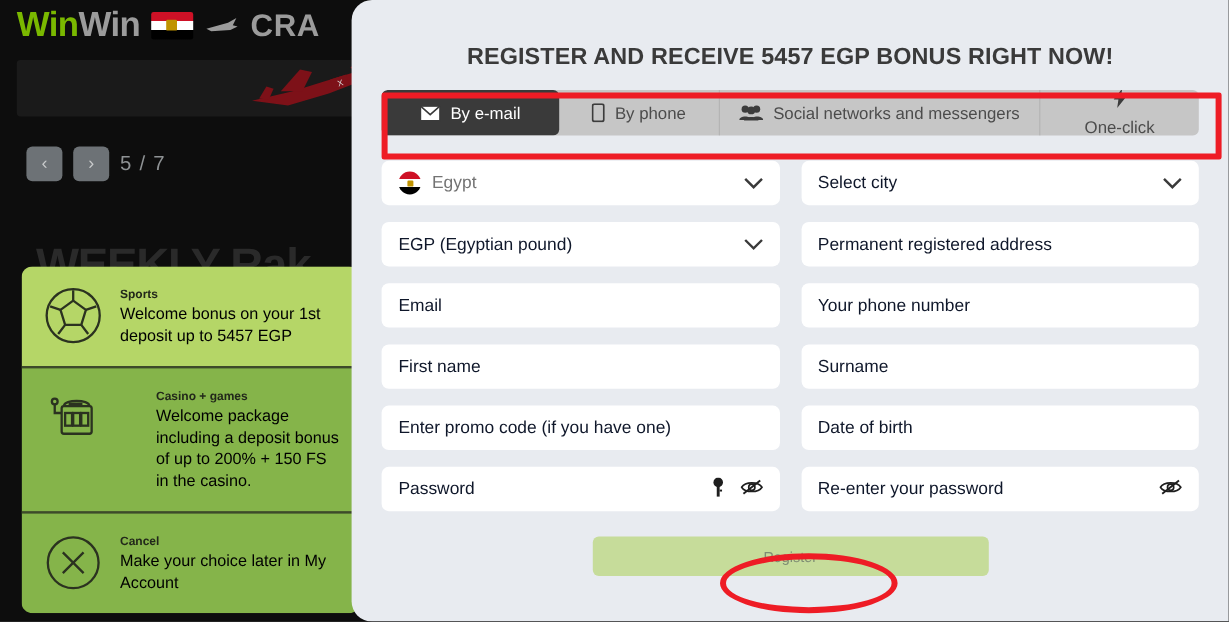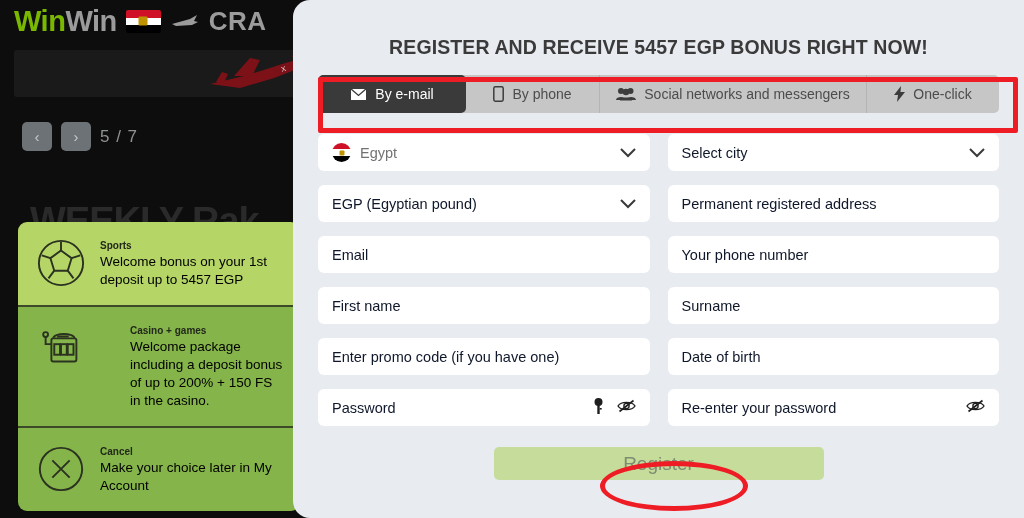--- a/index.html
+++ b/index.html
@@ -84,21 +84,21 @@
   
   .tabs-wrap { margin: 16px 25px 0 25px; position: relative; }
   .tabs {
     display: flex; background: #c6c6c6; border-radius: 5px; overflow: hidden; height: 38px;
   }
   .tab {
     display: flex; align-items: center; justify-content: center; gap: 8px;
     font-size: 14px; color: #4c4c4c; padding: 0 16px; white-space: nowrap;
     border-right: 1px solid #b4b4b4;
   }
-  .tab:last-child { border-right: none; }
+  .tab:last-child { border-right: none; flex-direction: column; }
   .tab.active { background: #3a3a3a; color: #ffffff; border-radius: 5px; border-right: none; }
   .tab.active .tab-ico { color: #ffffff; }
   .tab-ico { display: inline-flex; color: #3c3c3c; }
   .tab-email   { width: 148px; }
   .tab-phone   { width: 134px; }
   .tab-social  { flex: 1; }
   .tab-oneclick{ width: 132px; }
 
   
   .annot-rect {
@@ -133,21 +133,21 @@
     position: absolute; left: 50%; top: 50%; transform: translate(-50%,-50%);
     width: 5px; height: 5px; background: #c09300; border-radius: 1px;
   }
   .field-icons { display: flex; align-items: center; gap: 14px; flex: none; color: #1e1e1e; }
 
   
   .register-row { margin: 21px 25px 0 25px; display: flex; justify-content: center; }
   .register-btn {
     width: 330px; height: 33px; background: #c6dc9a; border-radius: 5px;
     display: flex; align-items: center; justify-content: center;
-    font-size: 19px; color: #7e8c73;
+    font-size: 12px; color: #7e8c73;
   }
 </style>
 </head>
 <body>
 
 <div id="root">
 
   <div class="bg-page">
 
     <div class="site-header">

